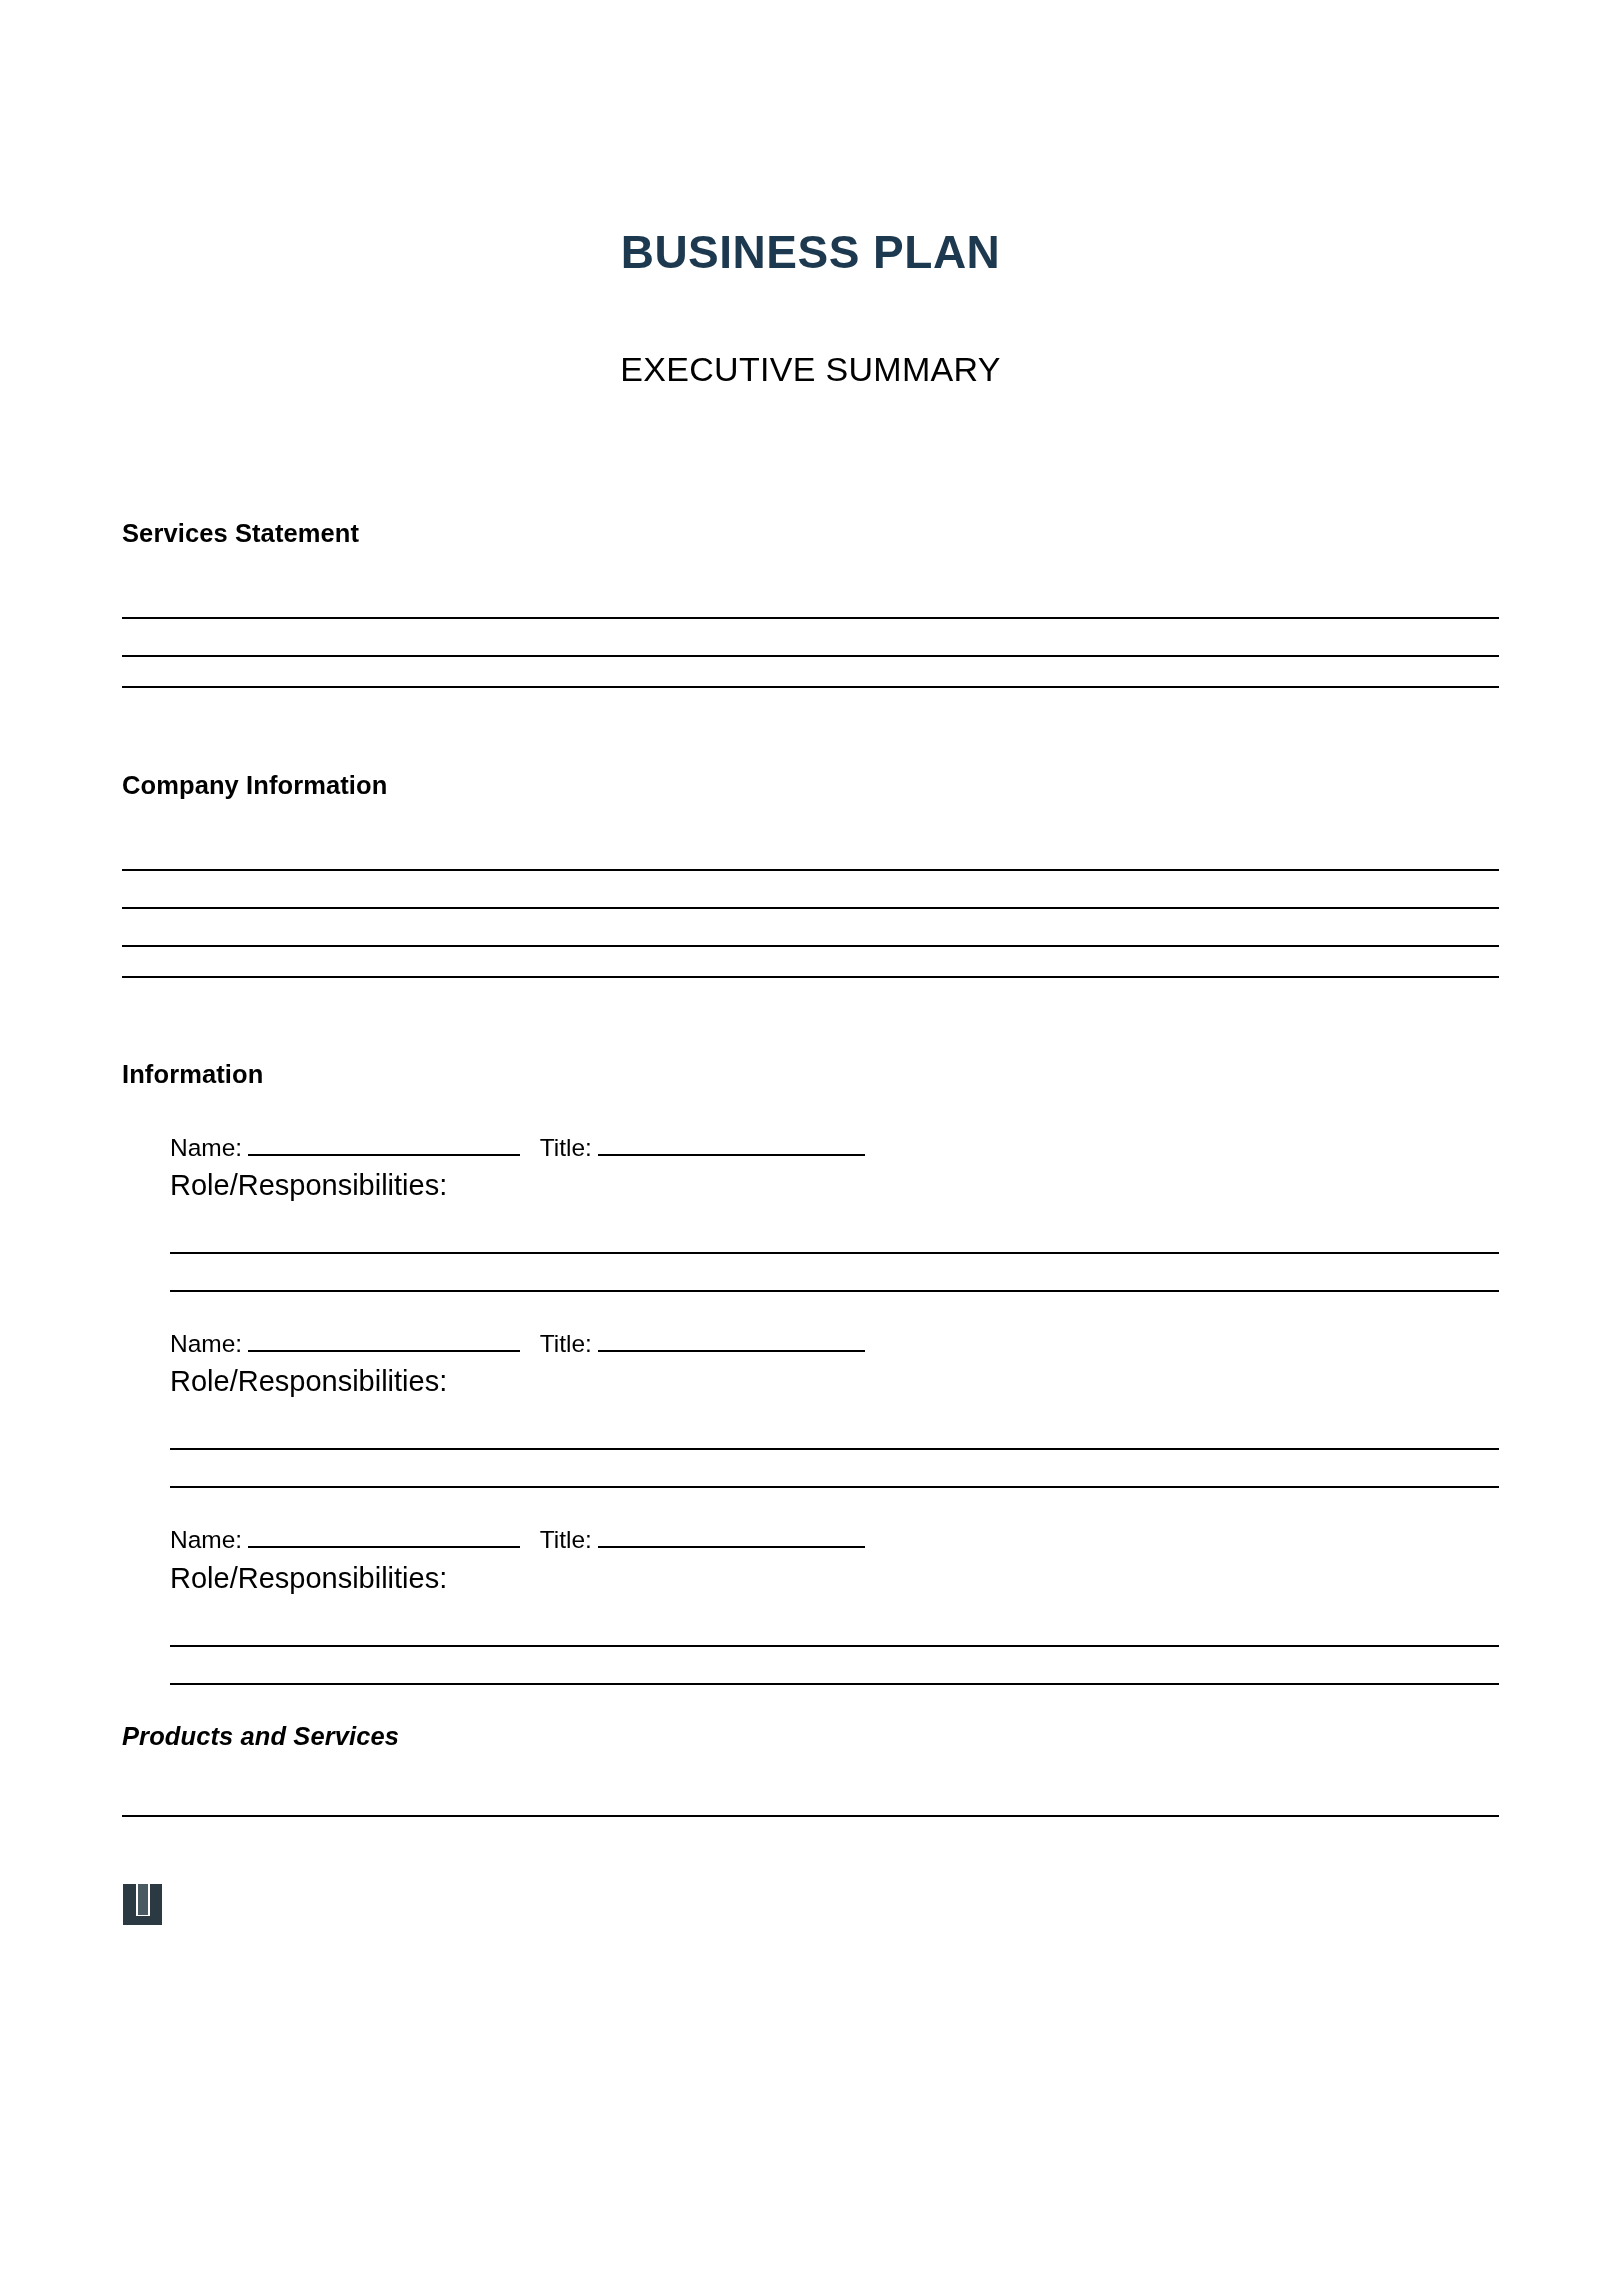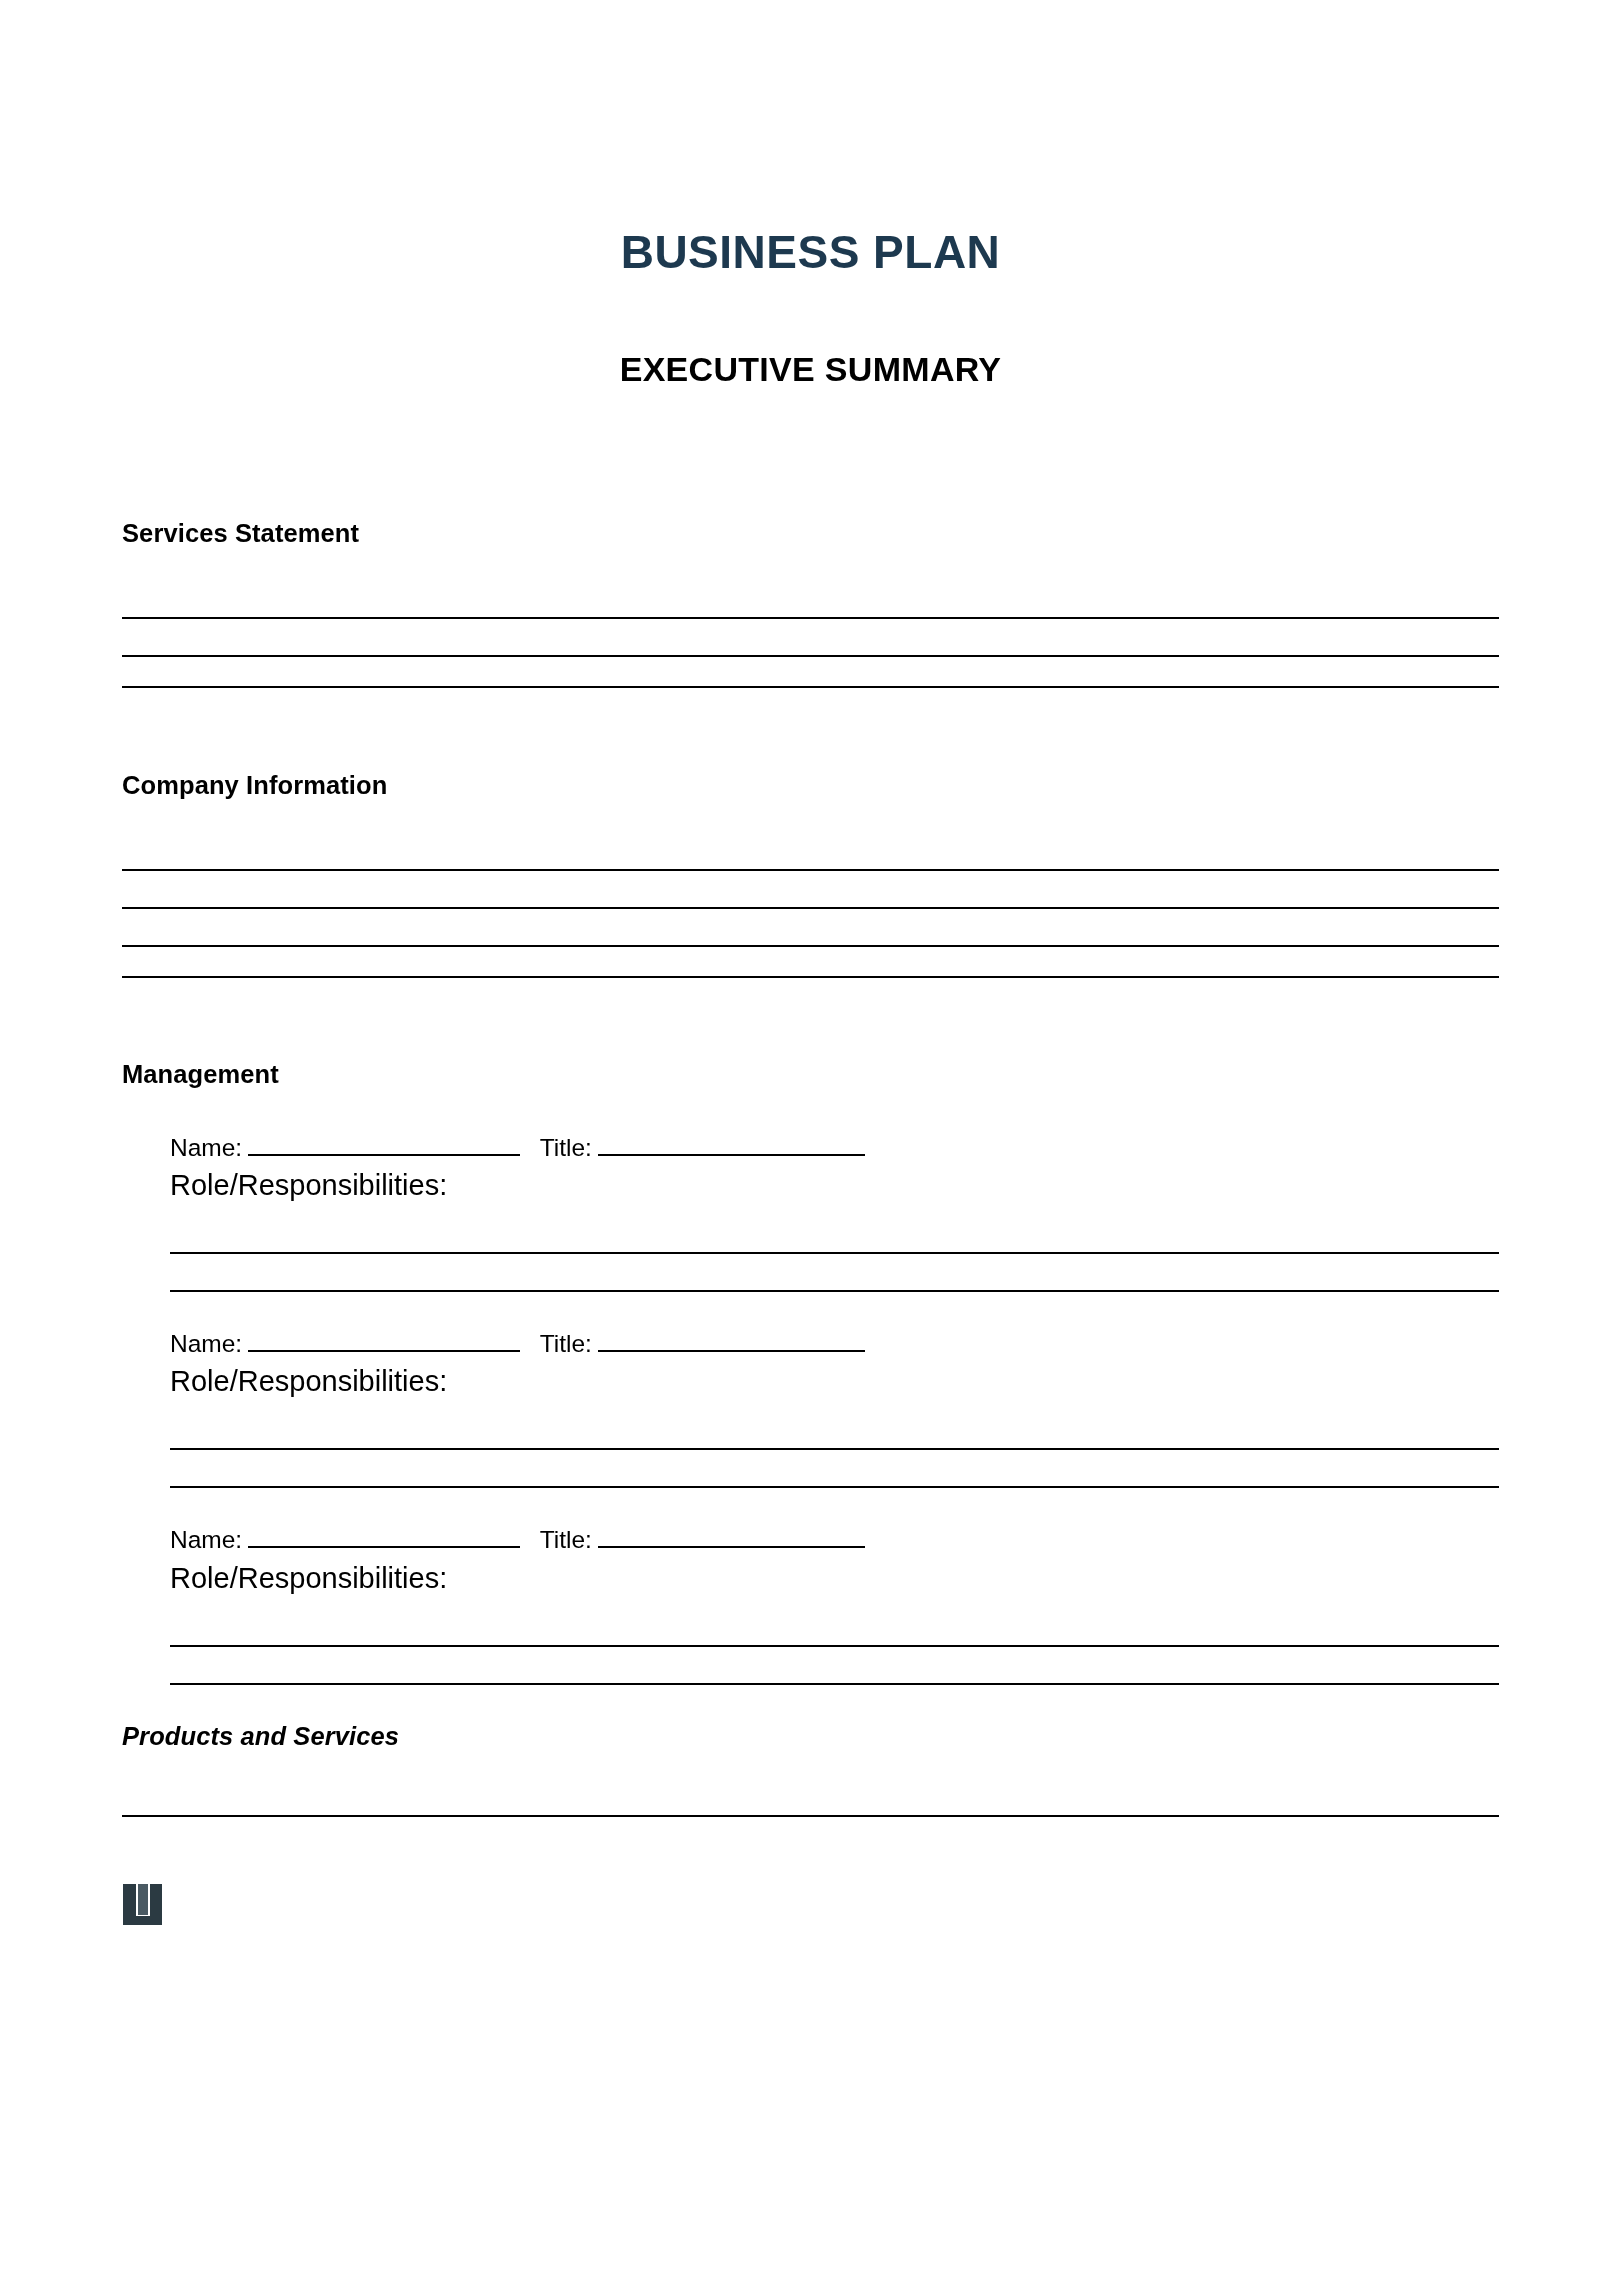--- a/index.html
+++ b/index.html
@@ -36,21 +36,21 @@
     font-size: 46px;
     font-weight: bold;
     letter-spacing: 0.5px;
     margin-top: 227px;
     line-height: 1.1;
   }
   .doc-subtitle {
     text-align: center;
     color: #000000;
     font-size: 34px;
-    font-weight: bold;
+    font-weight: normal;
     letter-spacing: 0.3px;
     margin-top: 72px;
   }
 
   .section-heading {
     font-size: 25.5px;
     font-weight: bold;
     color: #000000;
     letter-spacing: 0.1px;
   }
@@ -178,21 +178,21 @@
       <div class="section-heading">Company Information</div>
       <div class="rules">
         <div class="rule"></div>
         <div class="rule"></div>
         <div class="rule"></div>
         <div class="rule"></div>
       </div>
     </div>
 
     <div class="sec-management">
-      <div class="section-heading">Management</div>
+      <div class="section-heading">Information</div>
 
       <div class="mgmt-block first">
         <div class="field-row">
           <span class="field-label">Name:</span><span class="blank-short"></span><span class="gap-between"></span><span class="field-label">Title:</span><span class="blank-title"></span>
         </div>
         <div class="role-line">Role/Responsibilities:</div>
         <div class="mgmt-rules">
           <div class="rule"></div>
           <div class="rule"></div>
         </div>

